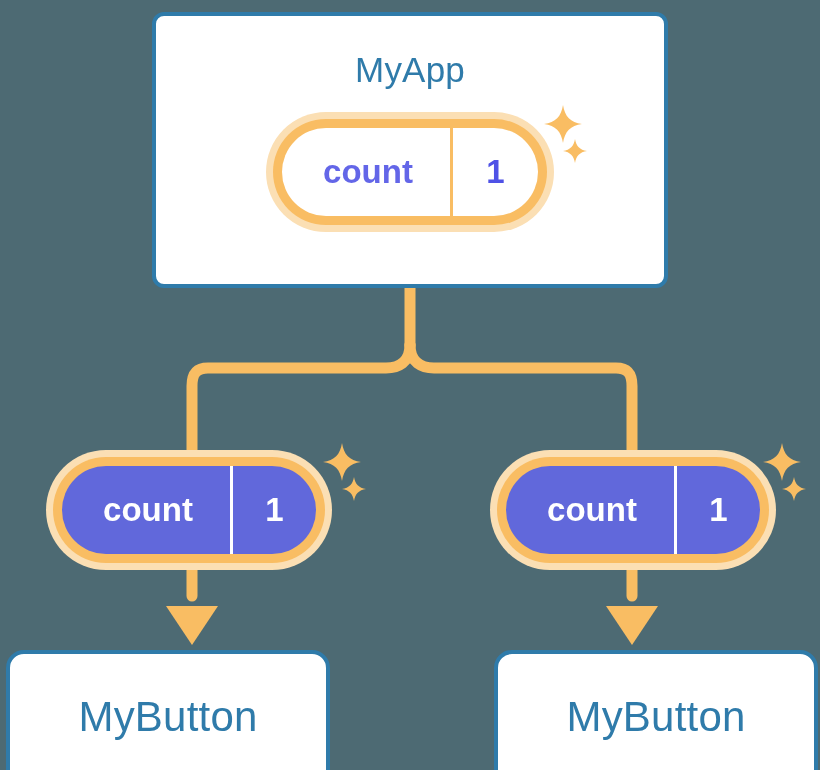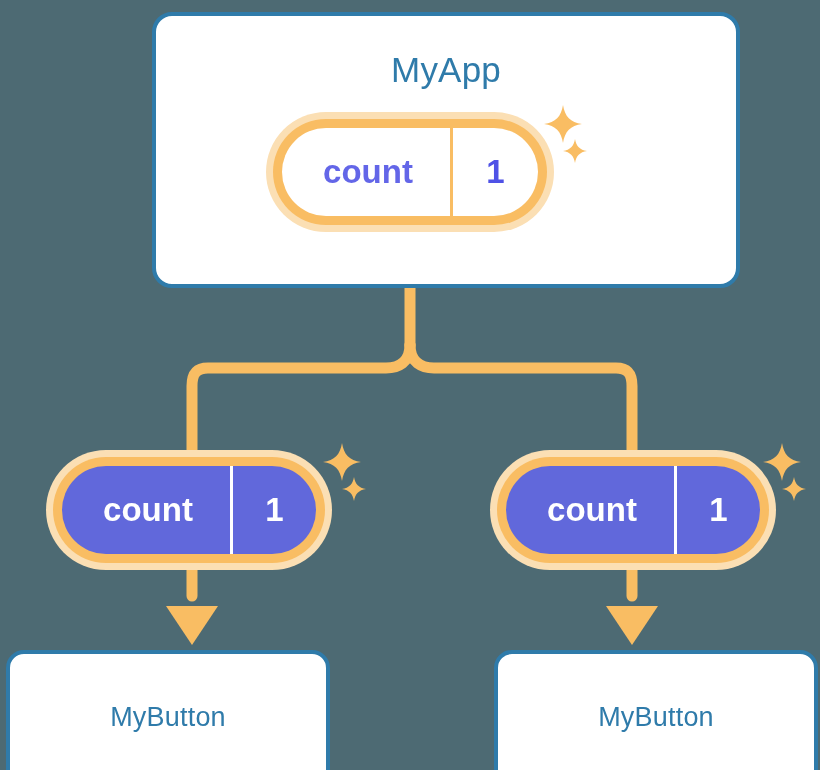--- a/index.html
+++ b/index.html
@@ -45,42 +45,42 @@
     color: #2f7baa;
     font-size: 35px;
     font-weight: 400;
     letter-spacing: 0.2px;
     white-space: nowrap;
   }
 
   #app-card {
     left: 152px;
     top: 12px;
-    width: 588px;
+    width: 516px;
     height: 276px;
-    border-radius: 20px;
+    border-radius: 12px;
     padding-top: 34px;
   }
 
   #btn-card-left {
     left: 6px;
     top: 650px;
     width: 324px;
     height: 140px;
     justify-content: center;
   }
   #btn-card-right {
     left: 494px;
     top: 650px;
     width: 324px;
     height: 140px;
     justify-content: center;
   }
   .btn-card-title {
-    font-size: 27px;
+    font-size: 42px;
     margin-top: -6px;
   }
 
   .pill-outer {
     position: absolute;
     border-radius: 999px;
     background: #fbdfb4;   
     z-index: 3;
     display: flex;
     align-items: center;

